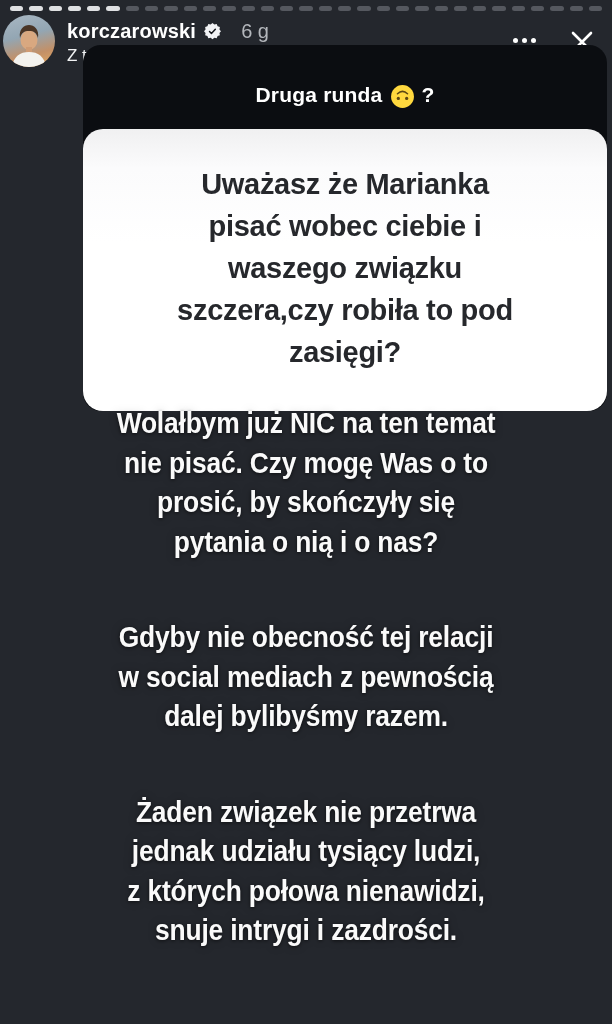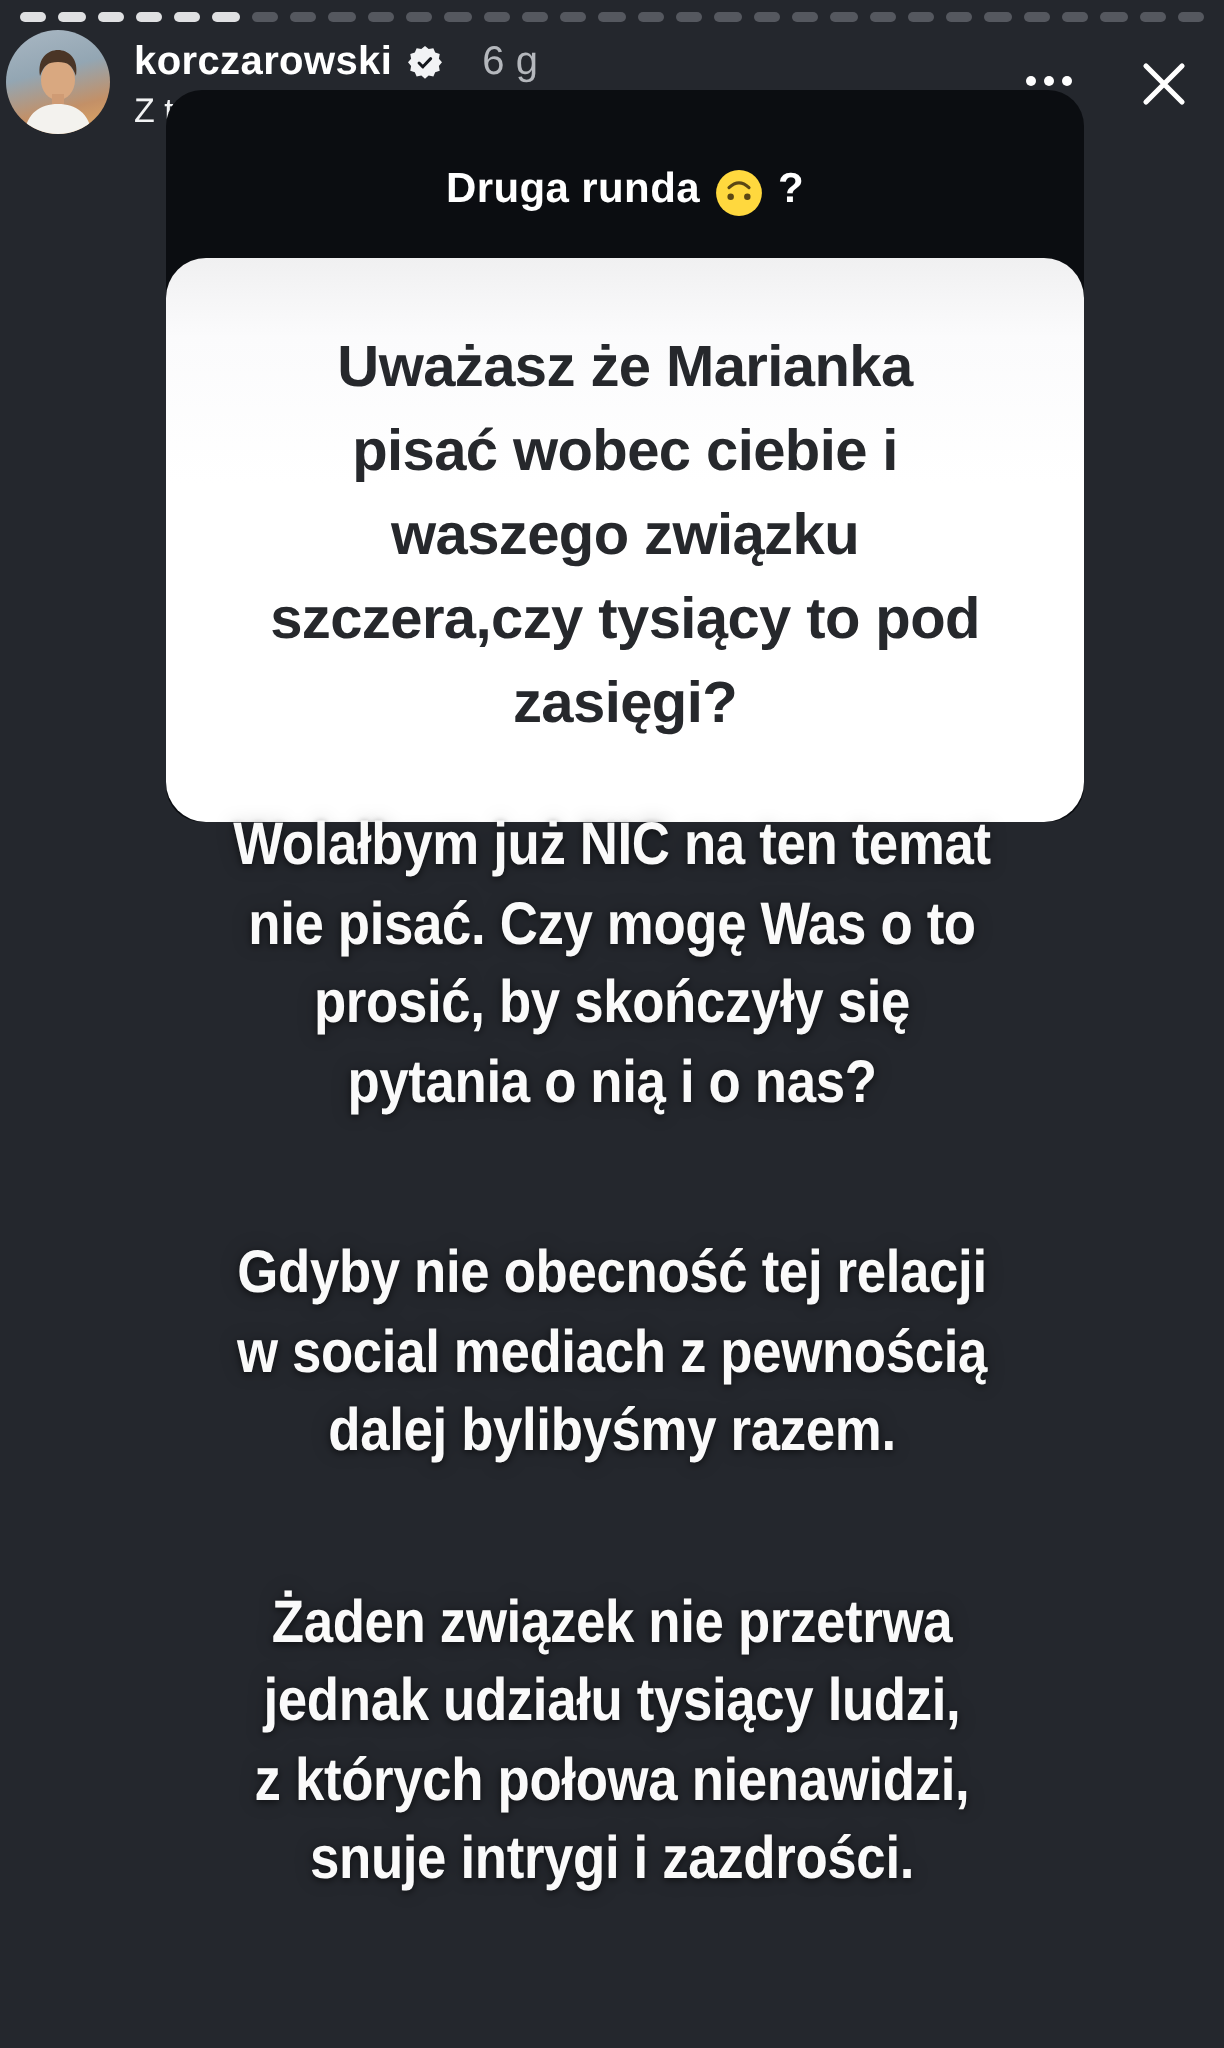--- a/index.html
+++ b/index.html
@@ -30,21 +30,21 @@
   .badge{width:17px;height:17px;display:inline-block;}
   .timestamp{color:#b4b7bc;font-size:20px;font-weight:400;margin-left:12px;}
   .subtitle-row{display:flex;align-items:center;gap:6px;margin-top:3px;color:#f2f3f4;font-size:17px;font-weight:500;}
   .subtitle-chevron{font-size:18px;color:#e8e9ea;line-height:1;transform:translateY(-1px);}
   .header-actions{margin-left:auto;display:flex;align-items:flex-start;gap:26px;padding-top:6px;}
   .more-btn{display:flex;gap:4px;align-items:center;padding:14px 2px;cursor:pointer;}
   .more-btn i{width:5px;height:5px;border-radius:50%;background:#ffffff;display:block;}
   .close-btn{cursor:pointer;padding:2px;}
   
   .qa-sticker{
-    position:absolute;left:83px;top:45px;width:459px;
+    position:absolute;left:83px;top:45px;width:524px;
     background:#0b0d11;border-radius:18px;
   }
   .qa-header{
     height:68px;padding-top:16px;display:flex;align-items:center;justify-content:center;gap:7px;
     color:#ffffff;font-size:21px;font-weight:700;letter-spacing:.2px;
   }
   .qa-emoji{width:25px;height:25px;display:inline-block;transform:translateY(1px);}
   .qa-card{
     border-radius:20px;min-height:256px;box-sizing:border-box;
     background:linear-gradient(180deg,#f0f0f1 0%,#fbfbfc 14%,#ffffff 40%);
@@ -152,21 +152,21 @@
         <circle cx="16" cy="10.2" r="1.55" fill="#5b4714"></circle>
         <path d="M7.2 14.6q4.8 4.6 9.6 0" stroke="#5b4714" stroke-width="1.5" fill="none" stroke-linecap="round"></path>
       </g>
     </svg>
     <span>?</span>
   </div>
   <div class="qa-card">
       <div class="line">Uważasz że Marianka</div>
       <div class="line">pisać wobec ciebie i</div>
       <div class="line">waszego związku</div>
-      <div class="line">szczera,czy tysiący to pod</div>
+      <div class="line">szczera,czy robiła to pod</div>
       <div class="line">zasięgi?</div>
     </div>
 </div>
 
 <div class="answer">
     <div class="para">
       <div class="line">Wolałbym już NIC na ten temat</div>
       <div class="line">nie pisać. Czy mogę Was o to</div>
       <div class="line">prosić, by skończyły się</div>
       <div class="line">pytania o nią i o nas?</div>

